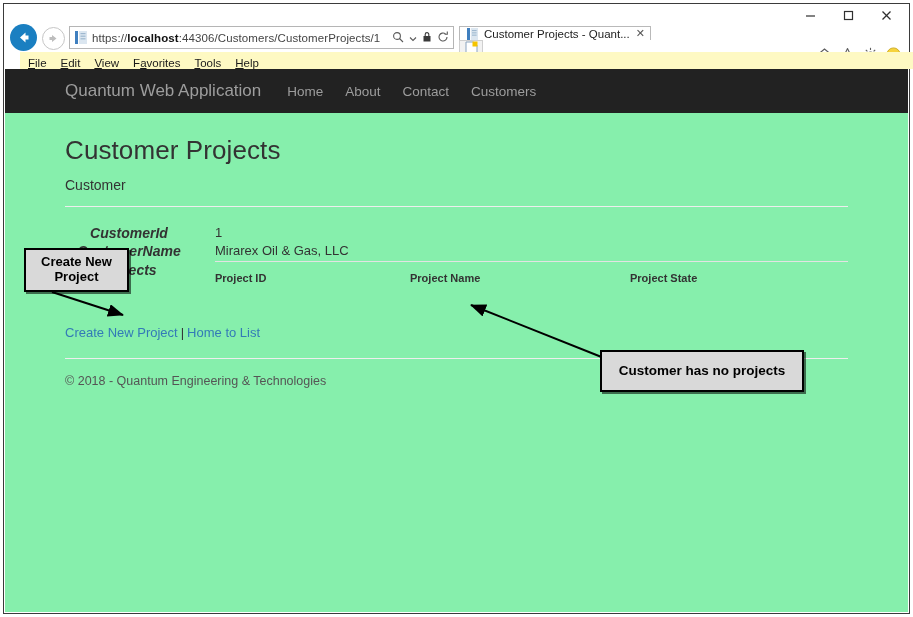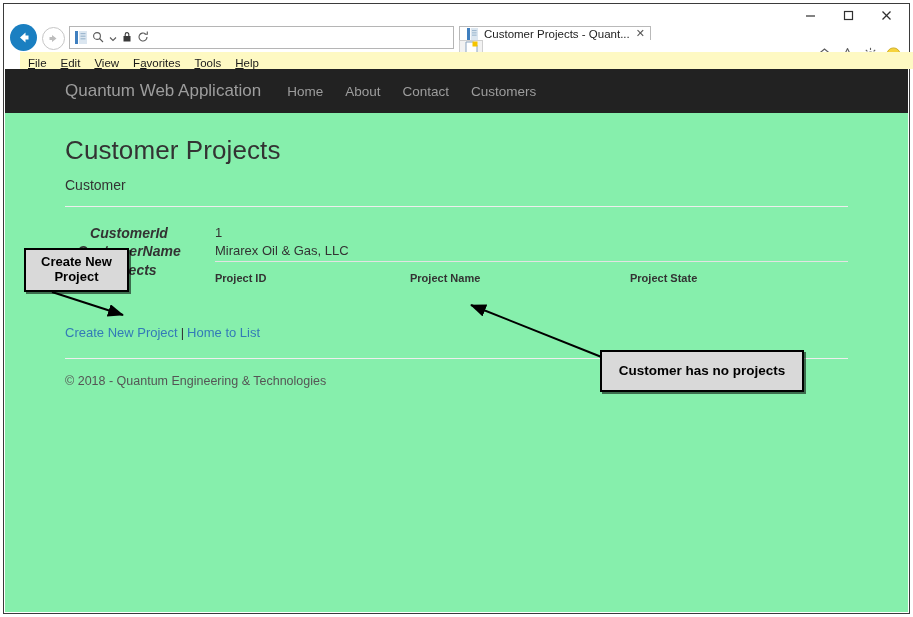--- a/index.html
+++ b/index.html
@@ -422,20 +422,21 @@
       <div class="addressbar">
         <span class="addr-favicon">
           <svg width="12" height="13" viewBox="0 0 12 13">
             <rect x="0" y="0" width="3" height="13" fill="#3f7fbf"></rect>
             <rect x="4" y="0" width="8" height="13" fill="#dbe6f0"></rect>
             <rect x="5.5" y="2" width="5" height="1.2" fill="#9fb8cf"></rect>
             <rect x="5.5" y="4.6" width="5" height="1.2" fill="#9fb8cf"></rect>
             <rect x="5.5" y="7.2" width="5" height="1.2" fill="#9fb8cf"></rect>
           </svg>
         </span>
+        <span class="addr-text"><span>https://</span><span class="host">localhost</span><span>:44306/Customers/CustomerProjects/1</span></span>
         <span class="addr-icons">
           <span>
             <svg width="12" height="12" viewBox="0 0 12 12">
                 <circle cx="5" cy="5" r="3.4" fill="none" stroke="#5a5a5a" stroke-width="1.1"></circle>
                 <line x1="7.5" y1="7.5" x2="11" y2="11" stroke="#5a5a5a" stroke-width="1.1"></line>
               </svg>
           </span>
           <span>
             <svg width="8" height="8" viewBox="0 0 8 8">
                 <path d="M1 2.5 L4 5.5 L7 2.5" fill="none" stroke="#5a5a5a" stroke-width="1.1"></path>

